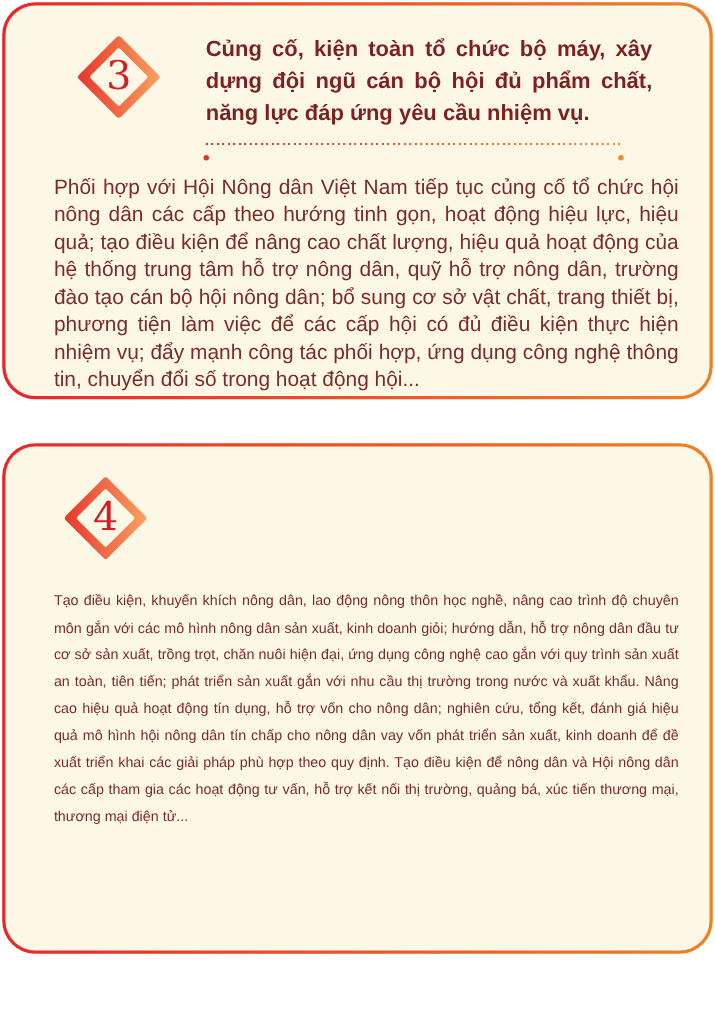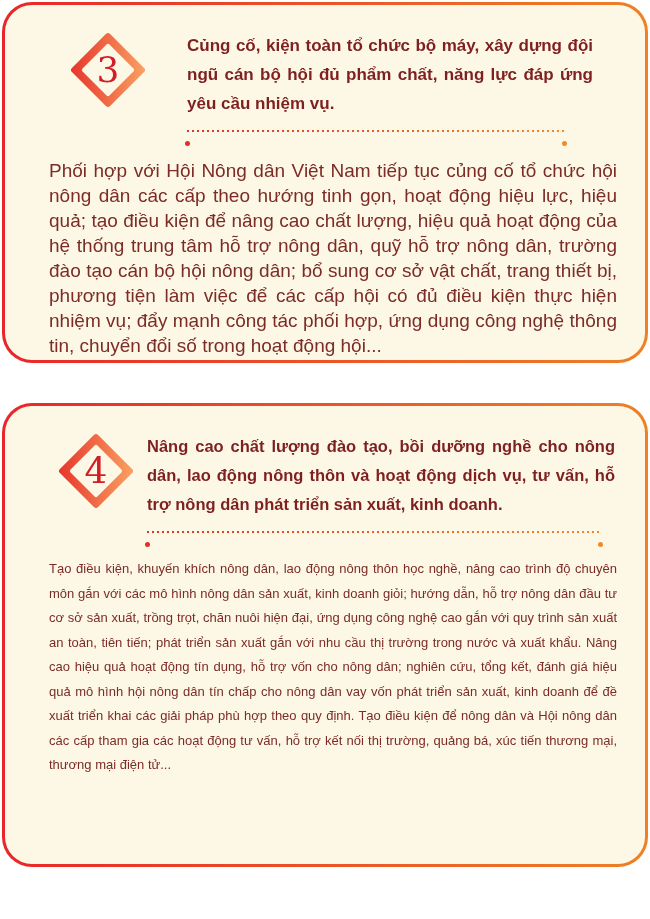--- a/index.html
+++ b/index.html
@@ -59,21 +59,21 @@
     font-size:36px;line-height:1;
     color:var(--number);
   }
 
   .head-col{flex:1;min-width:0;}
   .heading{
     color:var(--heading);
     font-weight:700;
     text-align:justify;
   }
-  .card-1 .heading{font-size:17px;line-height:29px;}
+  .card-1 .heading{font-size:20px;line-height:29px;}
   .card-2 .heading{font-size:16.5px;line-height:29px;}
 
   .divider{
     position:relative;
     height:2px;margin-top:12px;
     background:linear-gradient(to right,var(--divider-start),var(--divider-end));
     -webkit-mask-image:repeating-linear-gradient(to right,#000 0 2px,transparent 2px 5px);
     mask-image:repeating-linear-gradient(to right,#000 0 2px,transparent 2px 5px);
   }
   .card-1 .divider{margin-right:28px;}
@@ -122,24 +122,18 @@
     </div>
   </section>
 
   <section class="card card-2">
     <div class="card-inner">
       <div class="card-header">
         <div class="badge">
           <div class="diamond"></div>
           <span class="num">4</span>
         </div>
-        <div class="head-col">
-          <h2 class="heading">Nâng cao chất lượng đào tạo, bồi dưỡng nghề cho nông dân, lao động nông thôn và hoạt động dịch vụ, tư vấn, hỗ trợ nông dân phát triển sản xuất, kinh doanh.</h2>
-          <div class="divider-wrap">
-            <div class="divider"></div>
-          </div>
-        </div>
       </div>
       <p class="body-text">Tạo điều kiện, khuyến khích nông dân, lao động nông thôn học nghề, nâng cao trình độ chuyên môn gắn với các mô hình nông dân sản xuất, kinh doanh giỏi; hướng dẫn, hỗ trợ nông dân đầu tư cơ sở sản xuất, trồng trọt, chăn nuôi hiện đại, ứng dụng công nghệ cao gắn với quy trình sản xuất an toàn, tiên tiến; phát triển sản xuất gắn với nhu cầu thị trường trong nước và xuất khẩu. Nâng cao hiệu quả hoạt động tín dụng, hỗ trợ vốn cho nông dân; nghiên cứu, tổng kết, đánh giá hiệu quả mô hình hội nông dân tín chấp cho nông dân vay vốn phát triển sản xuất, kinh doanh để đề xuất triển khai các giải pháp phù hợp theo quy định. Tạo điều kiện để nông dân và Hội nông dân các cấp tham gia các hoạt động tư vấn, hỗ trợ kết nối thị trường, quảng bá, xúc tiến thương mại, thương mại điện tử...</p>
     </div>
   </section>
 
 </div>
 
 </body></html>

